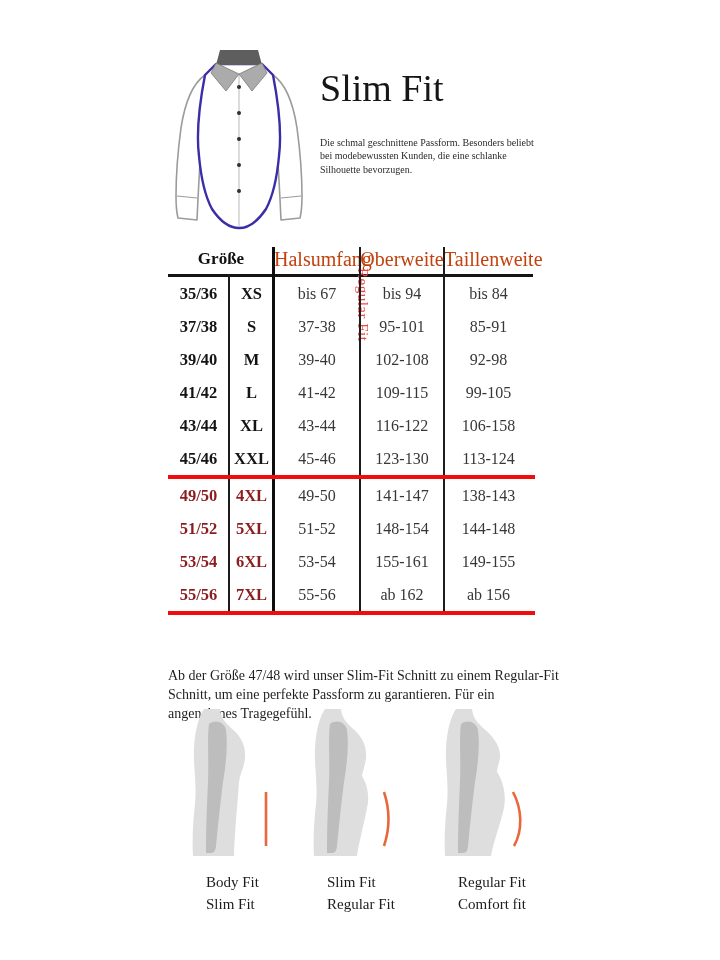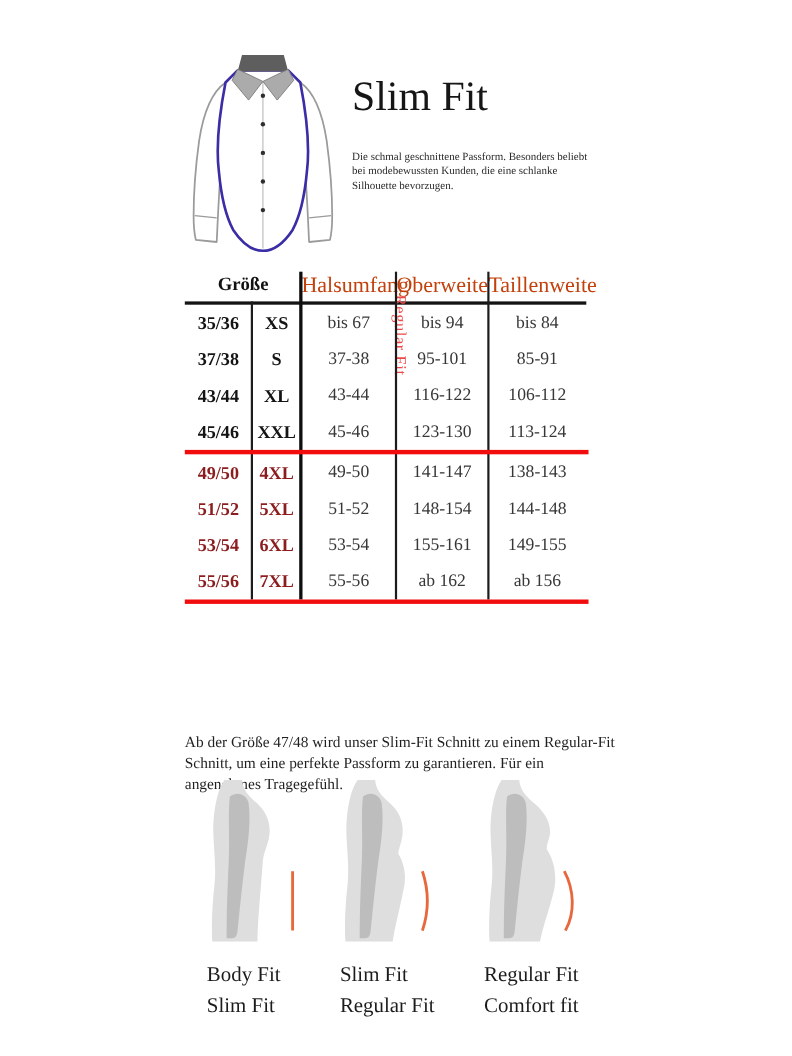--- a/index.html
+++ b/index.html
@@ -40,21 +40,21 @@
     position:absolute;left:354px;top:268px;writing-mode:vertical-rl;
     font-size:15px;color:var(--side-label-red);white-space:nowrap;letter-spacing:.5px;
   }
   
   .note{position:absolute;left:168px;top:652px;width:396px;font-size:14px;line-height:1.36;color:#1f1f1f;}
   
   .fit-fig{position:absolute;top:706px;width:110px;}
   .fit-fig.f1{left:173px;}
   .fit-fig.f2{left:294px;}
   .fit-fig.f3{left:425px;}
-  .fit-label{margin:10px 0 0 15px;font-size:19px;line-height:1.45;color:#1c1c1c;}
+  .fit-label{margin:10px 0 0 33px;font-size:15px;line-height:1.45;color:#1c1c1c;}
   .fit-label span{display:block;}
   .torso{fill:#dedede;}
   .arm{fill:#bdbdbd;}
   .fitline{fill:none;stroke:var(--fit-line-orange);stroke-width:2.6;}
   .seam{stroke:var(--seam-blue);}
 </style>
 </head>
 <body>
 
 <div class="page">
@@ -107,28 +107,42 @@
         </div>
 
         <div class="t-row">
           <span class="cell c-size">37/38</span>
           <span class="cell c-label">S</span>
           <span class="cell c-val">37-38</span>
           <span class="cell c-val">95-101</span>
           <span class="cell c-val">85-91</span>
         </div>
 
-
+        <div class="t-row">
+          <span class="cell c-size">39/40</span>
+          <span class="cell c-label">M</span>
+          <span class="cell c-val">39-40</span>
+          <span class="cell c-val">102-108</span>
+          <span class="cell c-val">92-98</span>
+        </div>
+
+        <div class="t-row">
+          <span class="cell c-size">41/42</span>
+          <span class="cell c-label">L</span>
+          <span class="cell c-val">41-42</span>
+          <span class="cell c-val">109-115</span>
+          <span class="cell c-val">99-105</span>
+        </div>
 
         <div class="t-row">
           <span class="cell c-size">43/44</span>
           <span class="cell c-label">XL</span>
           <span class="cell c-val">43-44</span>
           <span class="cell c-val">116-122</span>
-          <span class="cell c-val">106-112</span>
+          <span class="cell c-val">106-158</span>
         </div>
 
         <div class="t-row">
           <span class="cell c-size">45/46</span>
           <span class="cell c-label">XXL</span>
           <span class="cell c-val">45-46</span>
           <span class="cell c-val">123-130</span>
           <span class="cell c-val">113-124</span>
         </div>
       <div class="red-sep"></div>

